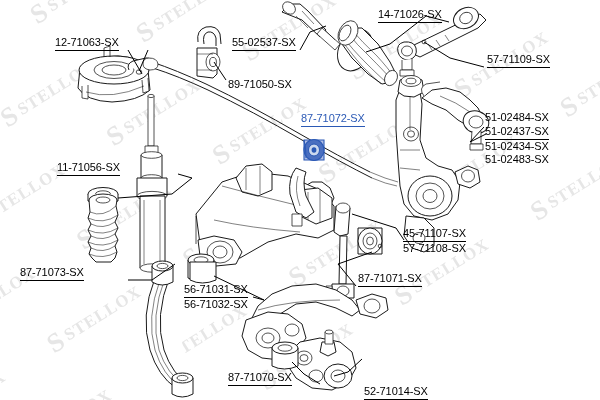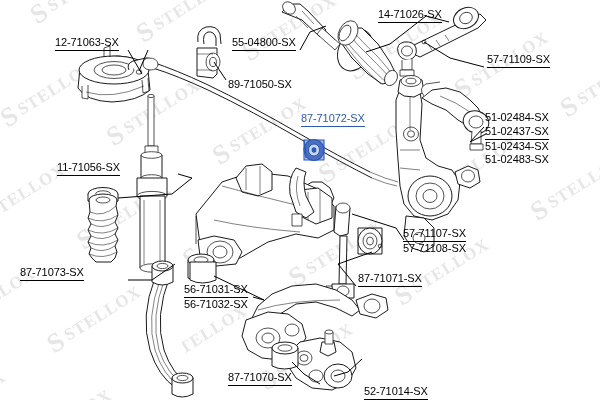--- a/index.html
+++ b/index.html
@@ -400,21 +400,21 @@
       <path class="leader" d="M253 297 L264 300 L214 276"></path>
     </g>
   </svg>
 
   <div id="labels-layer">
       <div class="part-label" style="left: 55px; top: 36px;">
         <span class="lbl-line">12-71063-SX</span>
         <span class="rule"></span>
       </div>
       <div class="part-label" style="left: 232px; top: 36px;">
-        <span class="lbl-line">55-04800-SX</span>
+        <span class="lbl-line">55-02537-SX</span>
         <span class="rule"></span>
       </div>
       <div class="part-label" style="left: 228px; top: 78px;">
         <span class="lbl-line">89-71050-SX</span>
       </div>
       <div class="part-label" style="left: 378px; top: 8px;">
         <span class="lbl-line">14-71026-SX</span>
         <span class="rule"></span>
       </div>
       <div class="part-label" style="left: 487px; top: 53px;">
@@ -446,21 +446,21 @@
         <span class="rule"></span>
       </div>
       <div class="part-label" style="left: 485px; top: 111px;">
         <span class="lbl-line">51-02484-SX</span>
         <span class="lbl-line">51-02437-SX</span>
         <span class="rule"></span>
         <span class="lbl-line">51-02434-SX</span>
         <span class="lbl-line">51-02483-SX</span>
       </div>
       <div class="part-label" style="left: 403px; top: 227px;">
-        <span class="lbl-line">57-71107-SX</span>
+        <span class="lbl-line">45-71107-SX</span>
         <span class="rule"></span>
         <span class="lbl-line">57-71108-SX</span>
       </div>
       <div class="part-label" style="left: 184px; top: 283px;">
         <span class="lbl-line">56-71031-SX</span>
         <span class="rule"></span>
         <span class="lbl-line">56-71032-SX</span>
       </div>
     </div>
 

